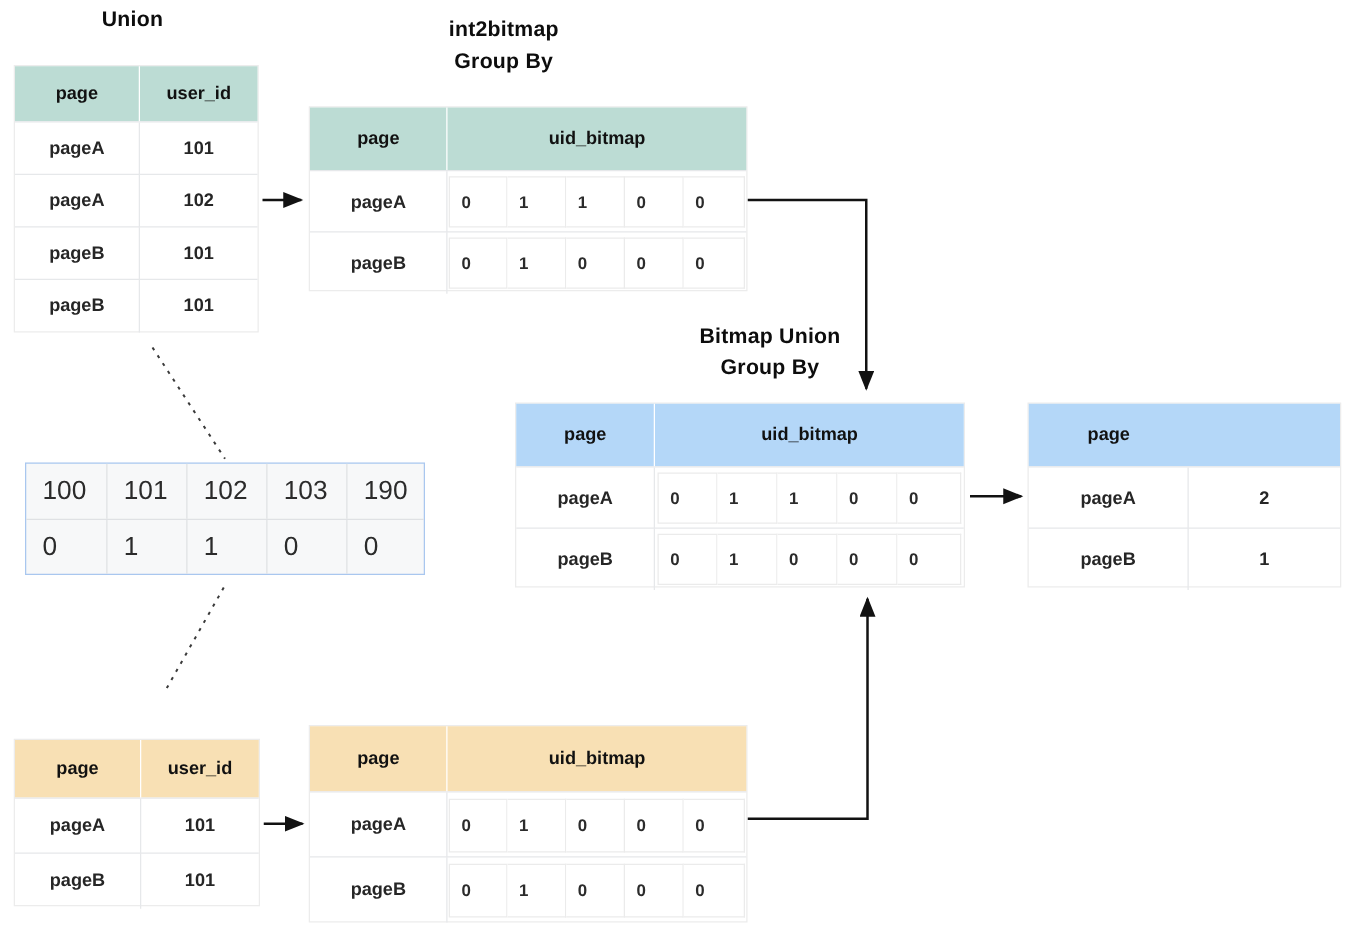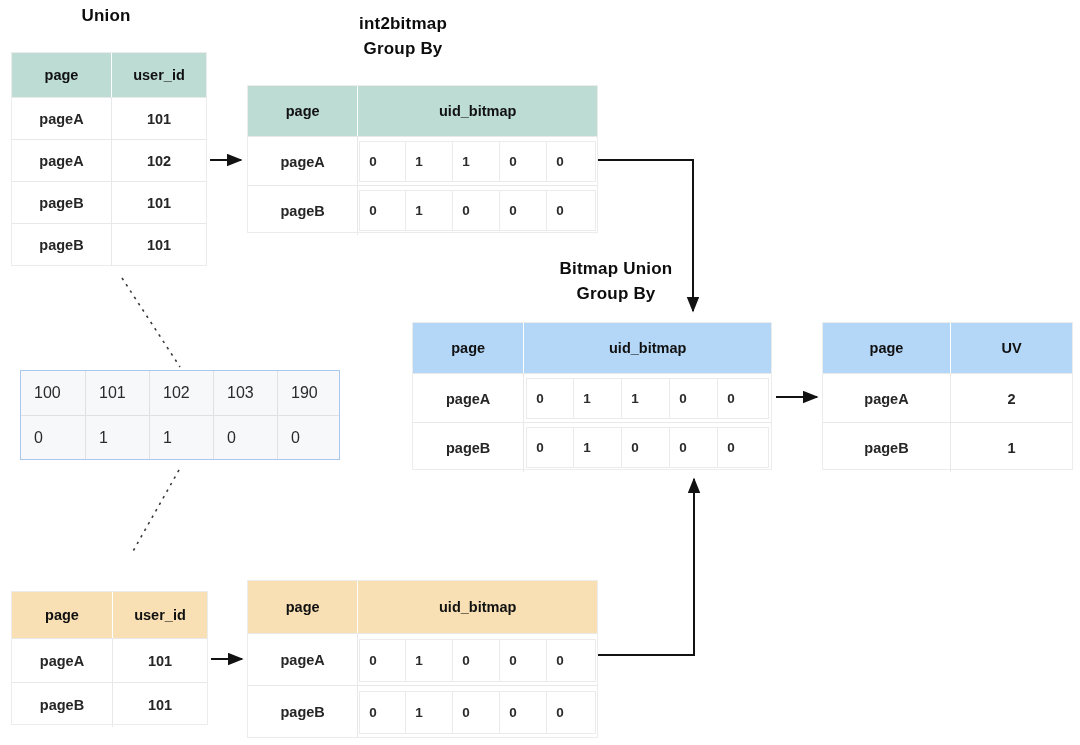--- a/index.html
+++ b/index.html
@@ -102,21 +102,21 @@
     border: 1.6px solid #a9c7ef;
     background: #f7f8f9;
   }
   .detail-row { display: flex; width: 100%; box-sizing: border-box; }
   .detail-row.second { border-top: 1px solid #dfe1e4; }
   .detail-cell {
     box-sizing: border-box;
     display: flex;
     align-items: center;
     padding-left: 13px;
-    font-size: 16px;
+    font-size: 21px;
     color: #2b2b2b;
     border-left: 1px solid #dfe1e4;
   }
   .detail-cell:first-child { border-left: none; }
 
   
   svg.wires {
     position: absolute;
     left: 0; top: 0;
     width: 1080px;
@@ -266,21 +266,20 @@
           <div class="bit" style="width:48px;">0</div>
           <div class="bit" style="width:51px;">0</div>
         </div>
       </div>
     </div>
   </div>
 
   <div class="tbl th-blue outline" style="left:822px; top:322px; width:251px; height:148px;">
     <div class="trow hdr" style="height:50px;">
       <div class="cell" style="width:128px; height:50px;">page</div>
-      <div class="cell vdiv-hdr" style="width:123px; height:50px;">UV</div>
     </div>
     <div class="trow brow" style="height:49px;">
       <div class="cell" style="width:128px; height:49px;">pageA</div>
       <div class="cell vdiv" style="width:123px; height:49px;">2</div>
     </div>
     <div class="trow brow" style="height:49px;">
       <div class="cell" style="width:128px; height:49px;">pageB</div>
       <div class="cell vdiv" style="width:123px; height:49px;">1</div>
     </div>
   </div>

